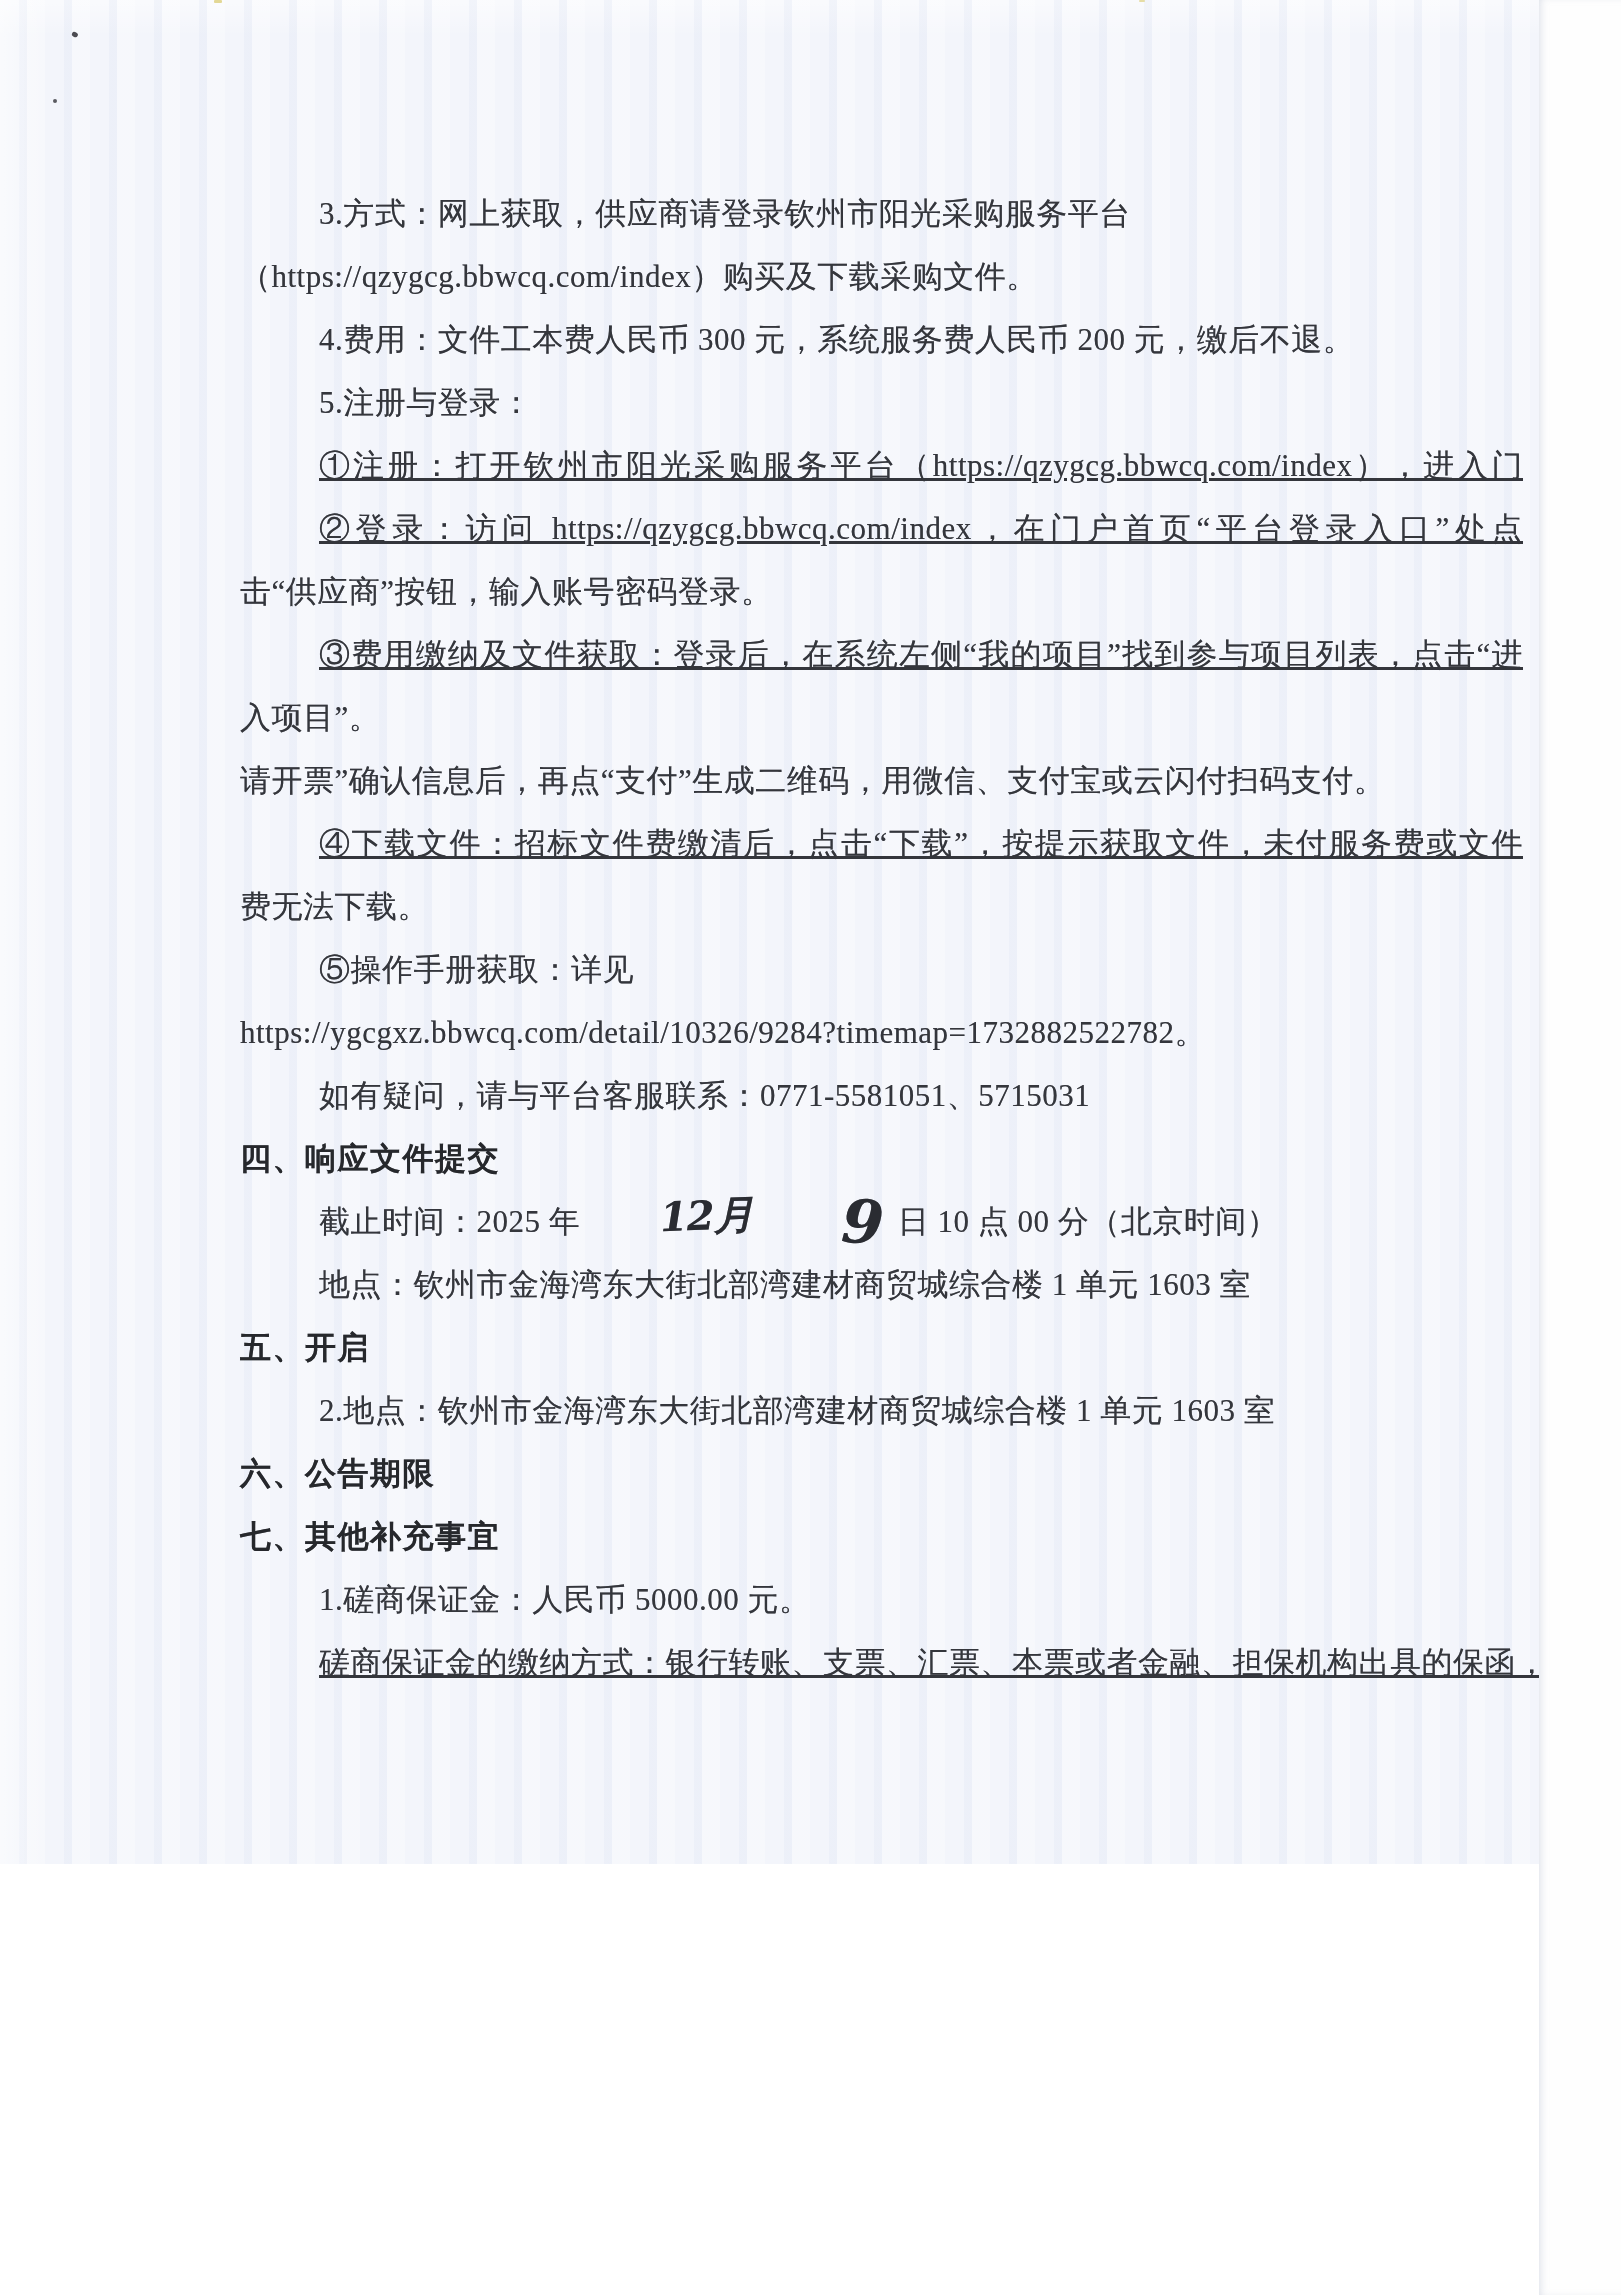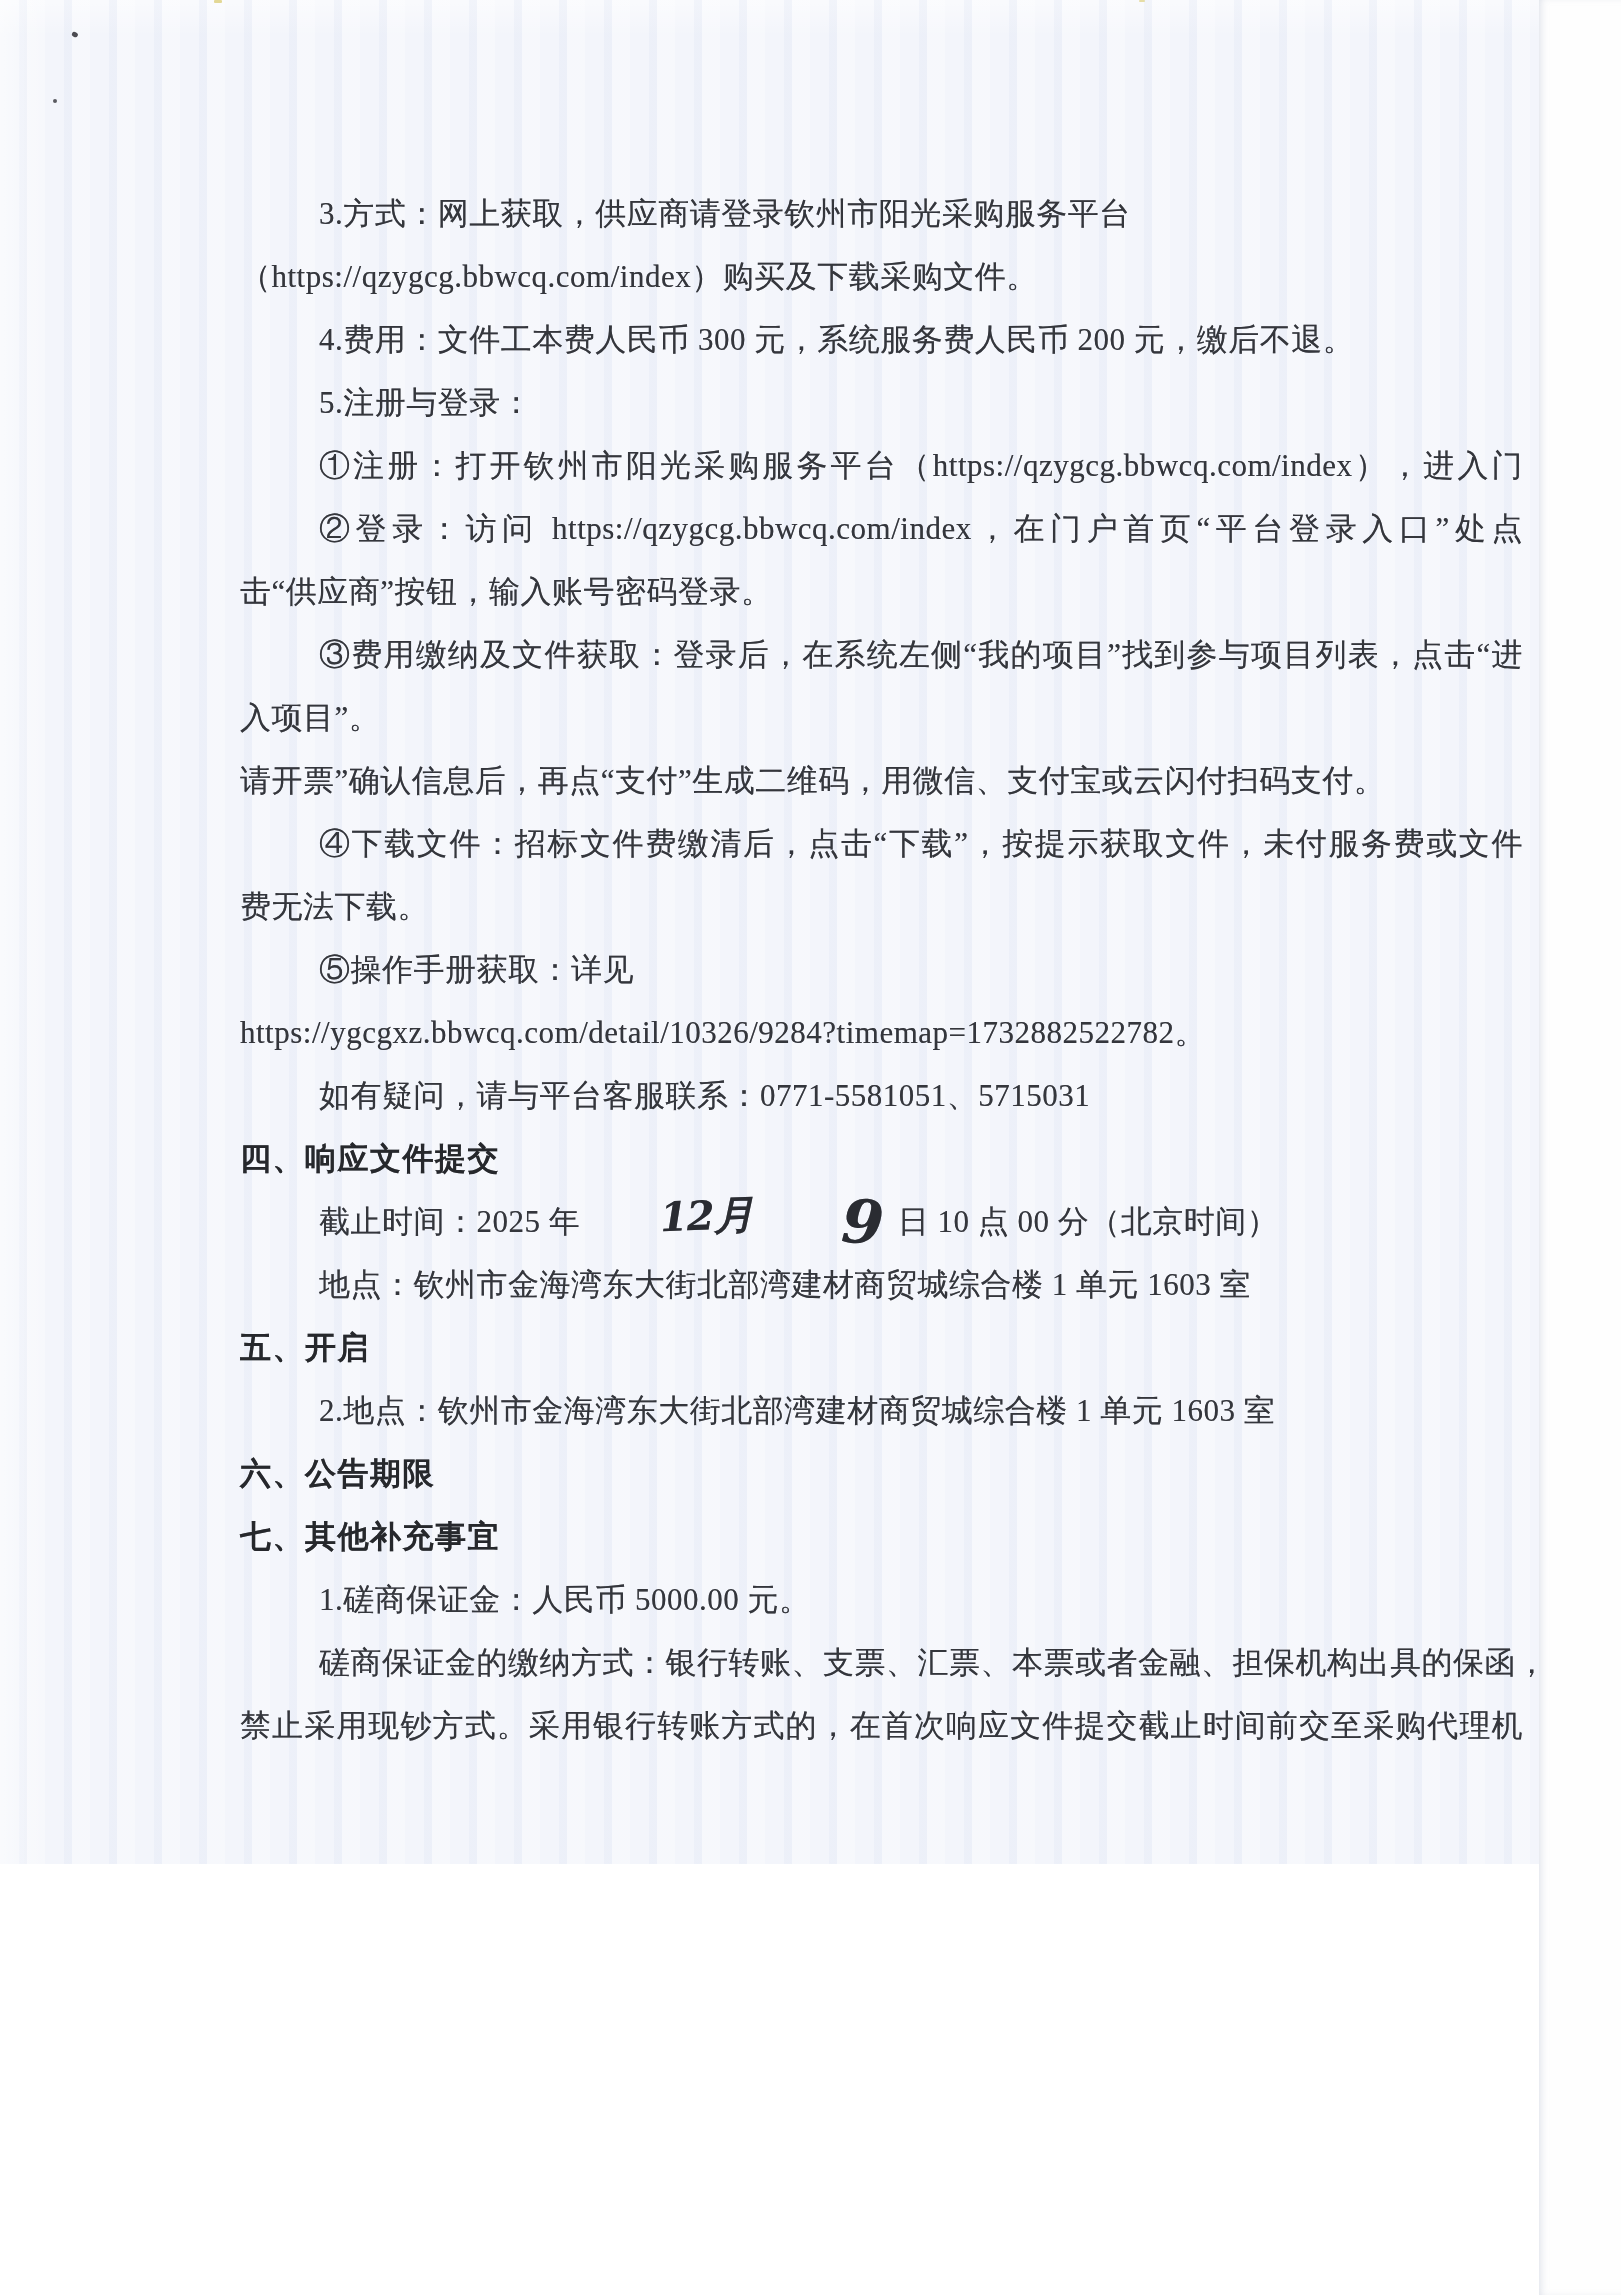--- a/index.html
+++ b/index.html
@@ -42,21 +42,21 @@
     color:#34363c;
     font-size:31px;
     text-shadow:0 0 0.5px rgba(52,54,62,0.55);
   }
   .line{
     height:63px;line-height:63px;
     white-space:nowrap;
     letter-spacing:0.5px;
   }
   .line.para{text-indent:79px;}
-  .line.just{text-align:justify;text-align-last:justify;}
+  .line.just{text-align:justify;text-align-last:justify;text-decoration:underline;}
   .line.heading{
     font-family:"Liberation Sans","DejaVu Sans",sans-serif;
     font-weight:700;color:#26282c;
     text-shadow:0 0 0.5px rgba(38,40,44,0.6);
     letter-spacing:1.5px;
   }
   
   .hand,.hand-big{
     display:inline-block;height:31px;line-height:31px;
     font-family:"DejaVu Serif",serif;font-style:italic;font-weight:600;
@@ -94,17 +94,16 @@
       <div class="line para">如有疑问，请与平台客服联系：0771-5581051、5715031</div>
       <div class="line heading">四、响应文件提交</div>
       <div class="line para"><span class="print">截止时间：2025 年</span><span class="hand">12月</span><span class="hand-big">9</span><span class="print">日 10 点 00 分（北京时间）</span></div>
       <div class="line para">地点：钦州市金海湾东大街北部湾建材商贸城综合楼 1 单元 1603 室</div>
       <div class="line heading">五、开启</div>
       <div class="line para">2.地点：钦州市金海湾东大街北部湾建材商贸城综合楼 1 单元 1603 室</div>
       <div class="line heading">六、公告期限</div>
       <div class="line heading">七、其他补充事宜</div>
       <div class="line para">1.磋商保证金：人民币 5000.00 元。</div>
       <div class="line para just">磋商保证金的缴纳方式：银行转账、支票、汇票、本票或者金融、担保机构出具的保函，</div>
-      <div class="line just">禁止采用现钞方式。采用银行转账方式的，在首次响应文件提交截止时间前交至采购代理机</div>
     </div>
 </div>
 <div class="scanbed"></div>
 
 
 </body></html>

